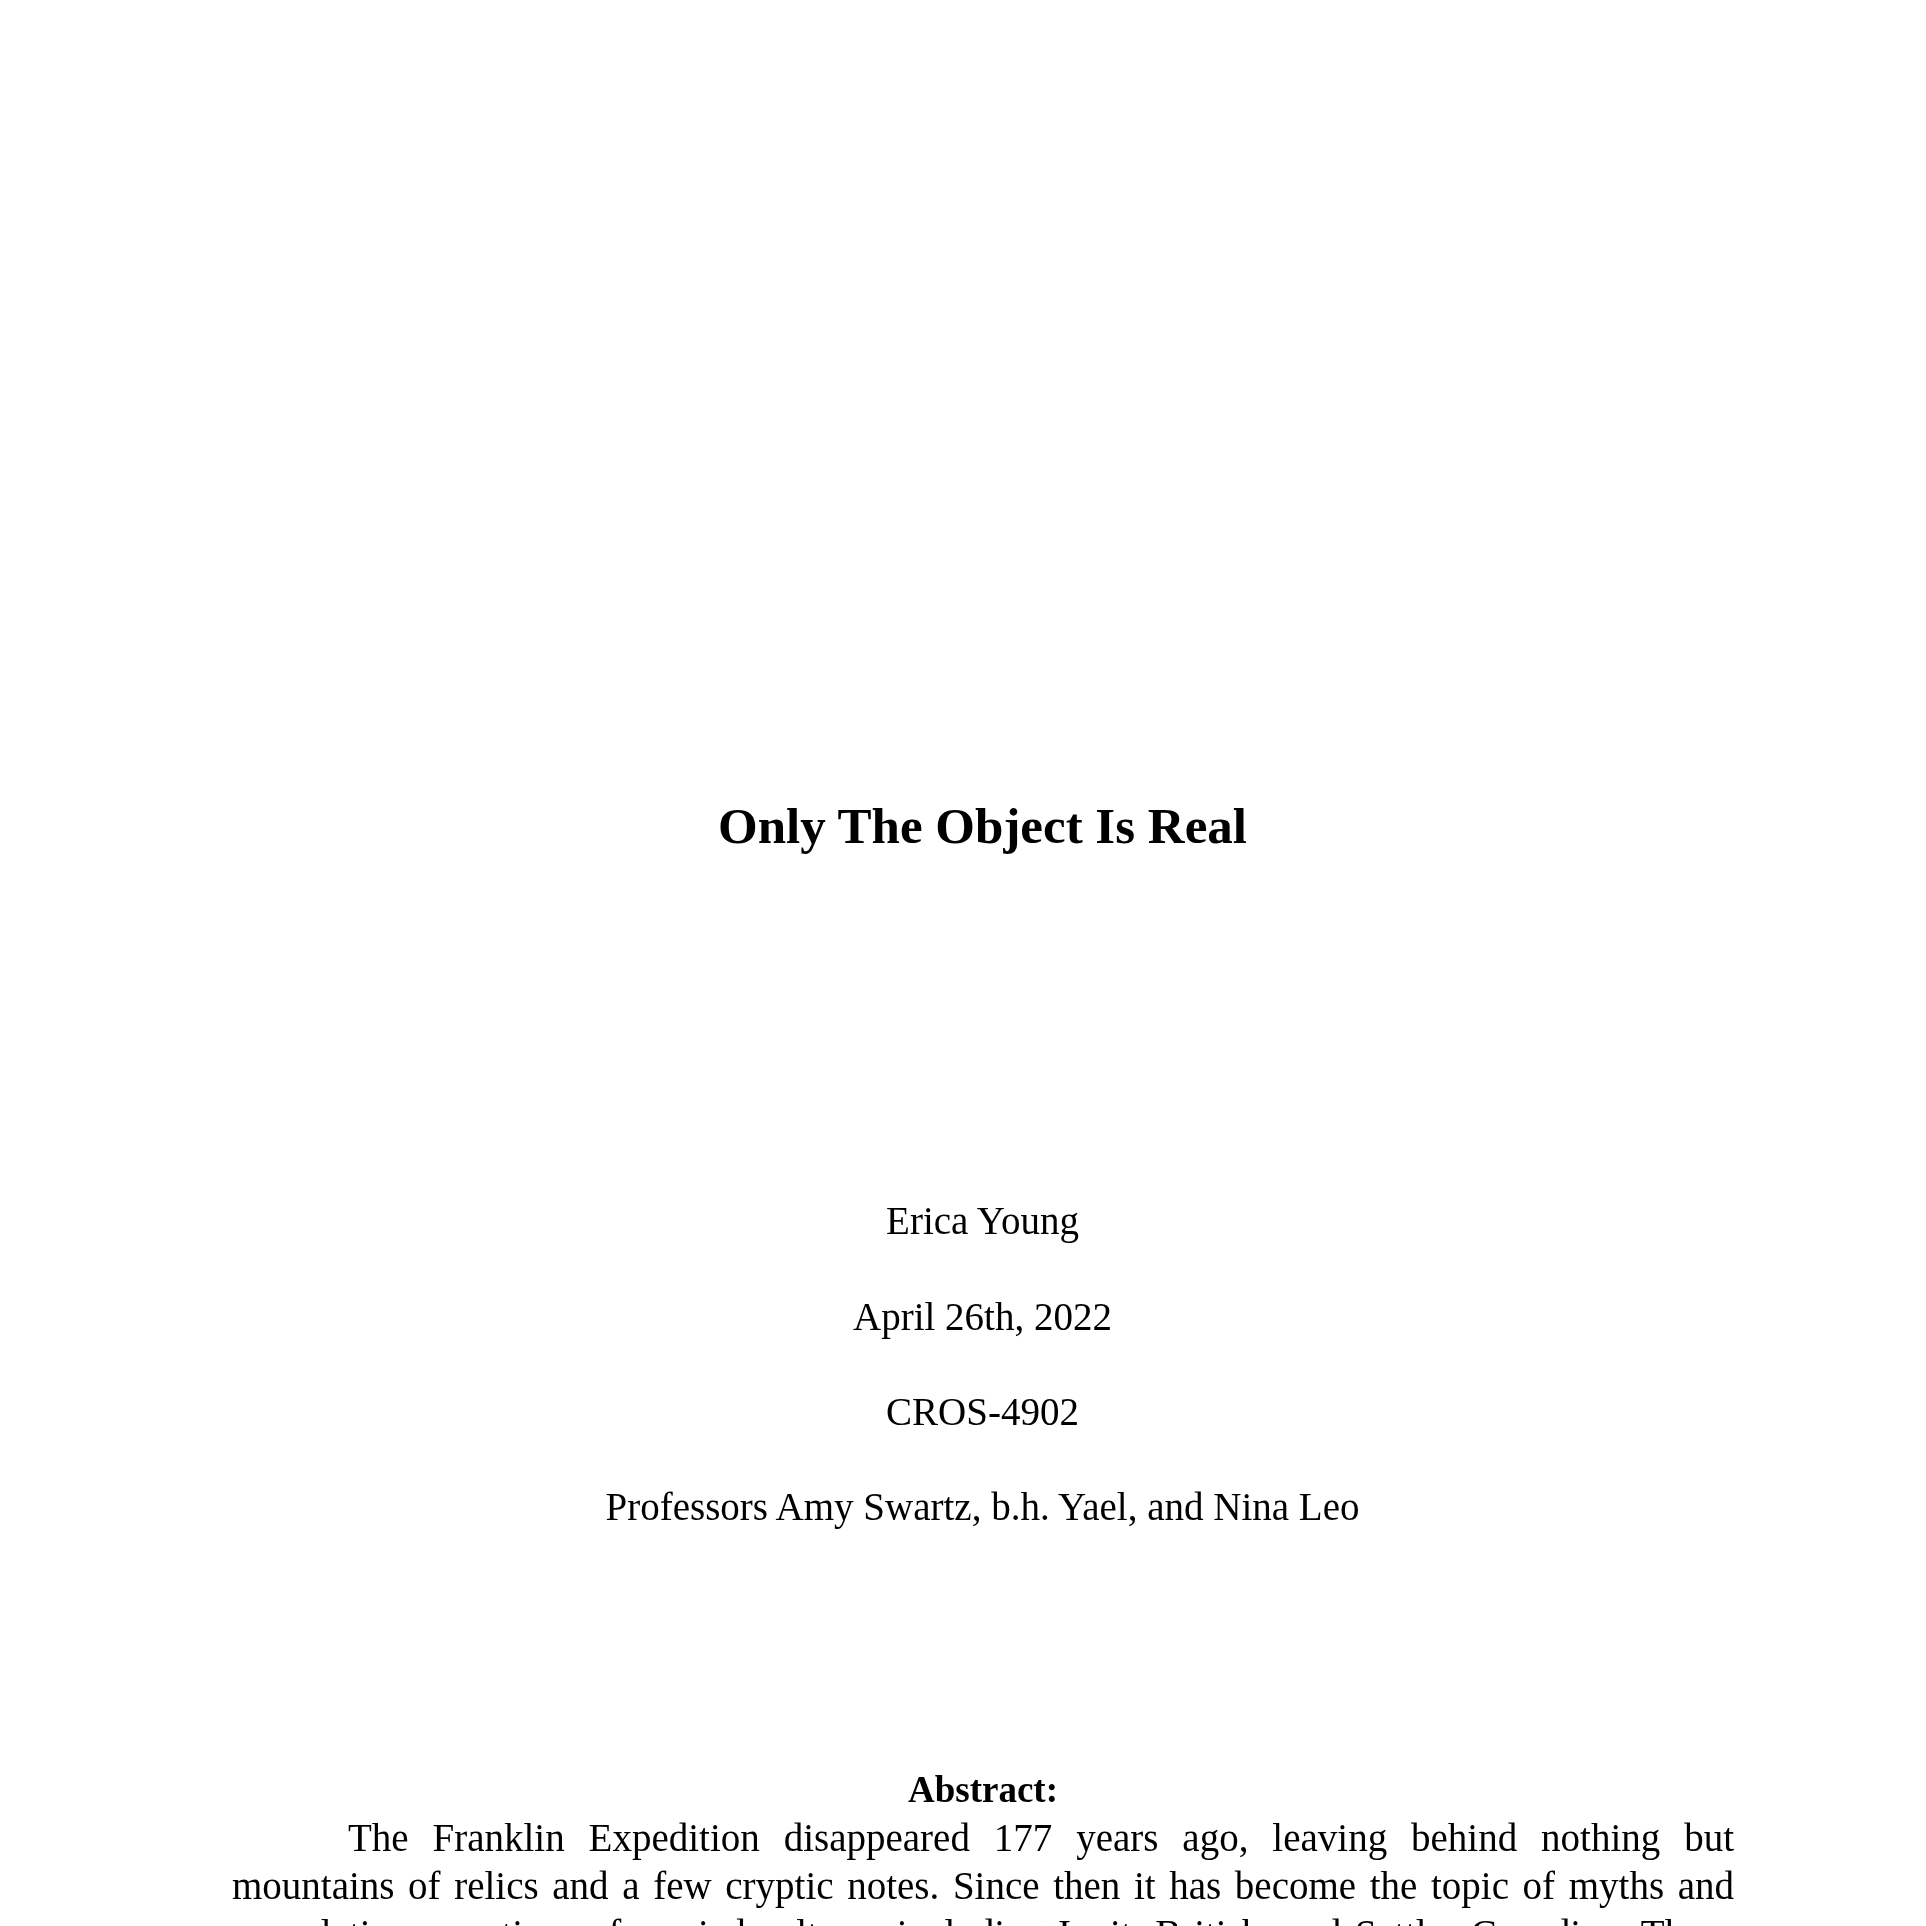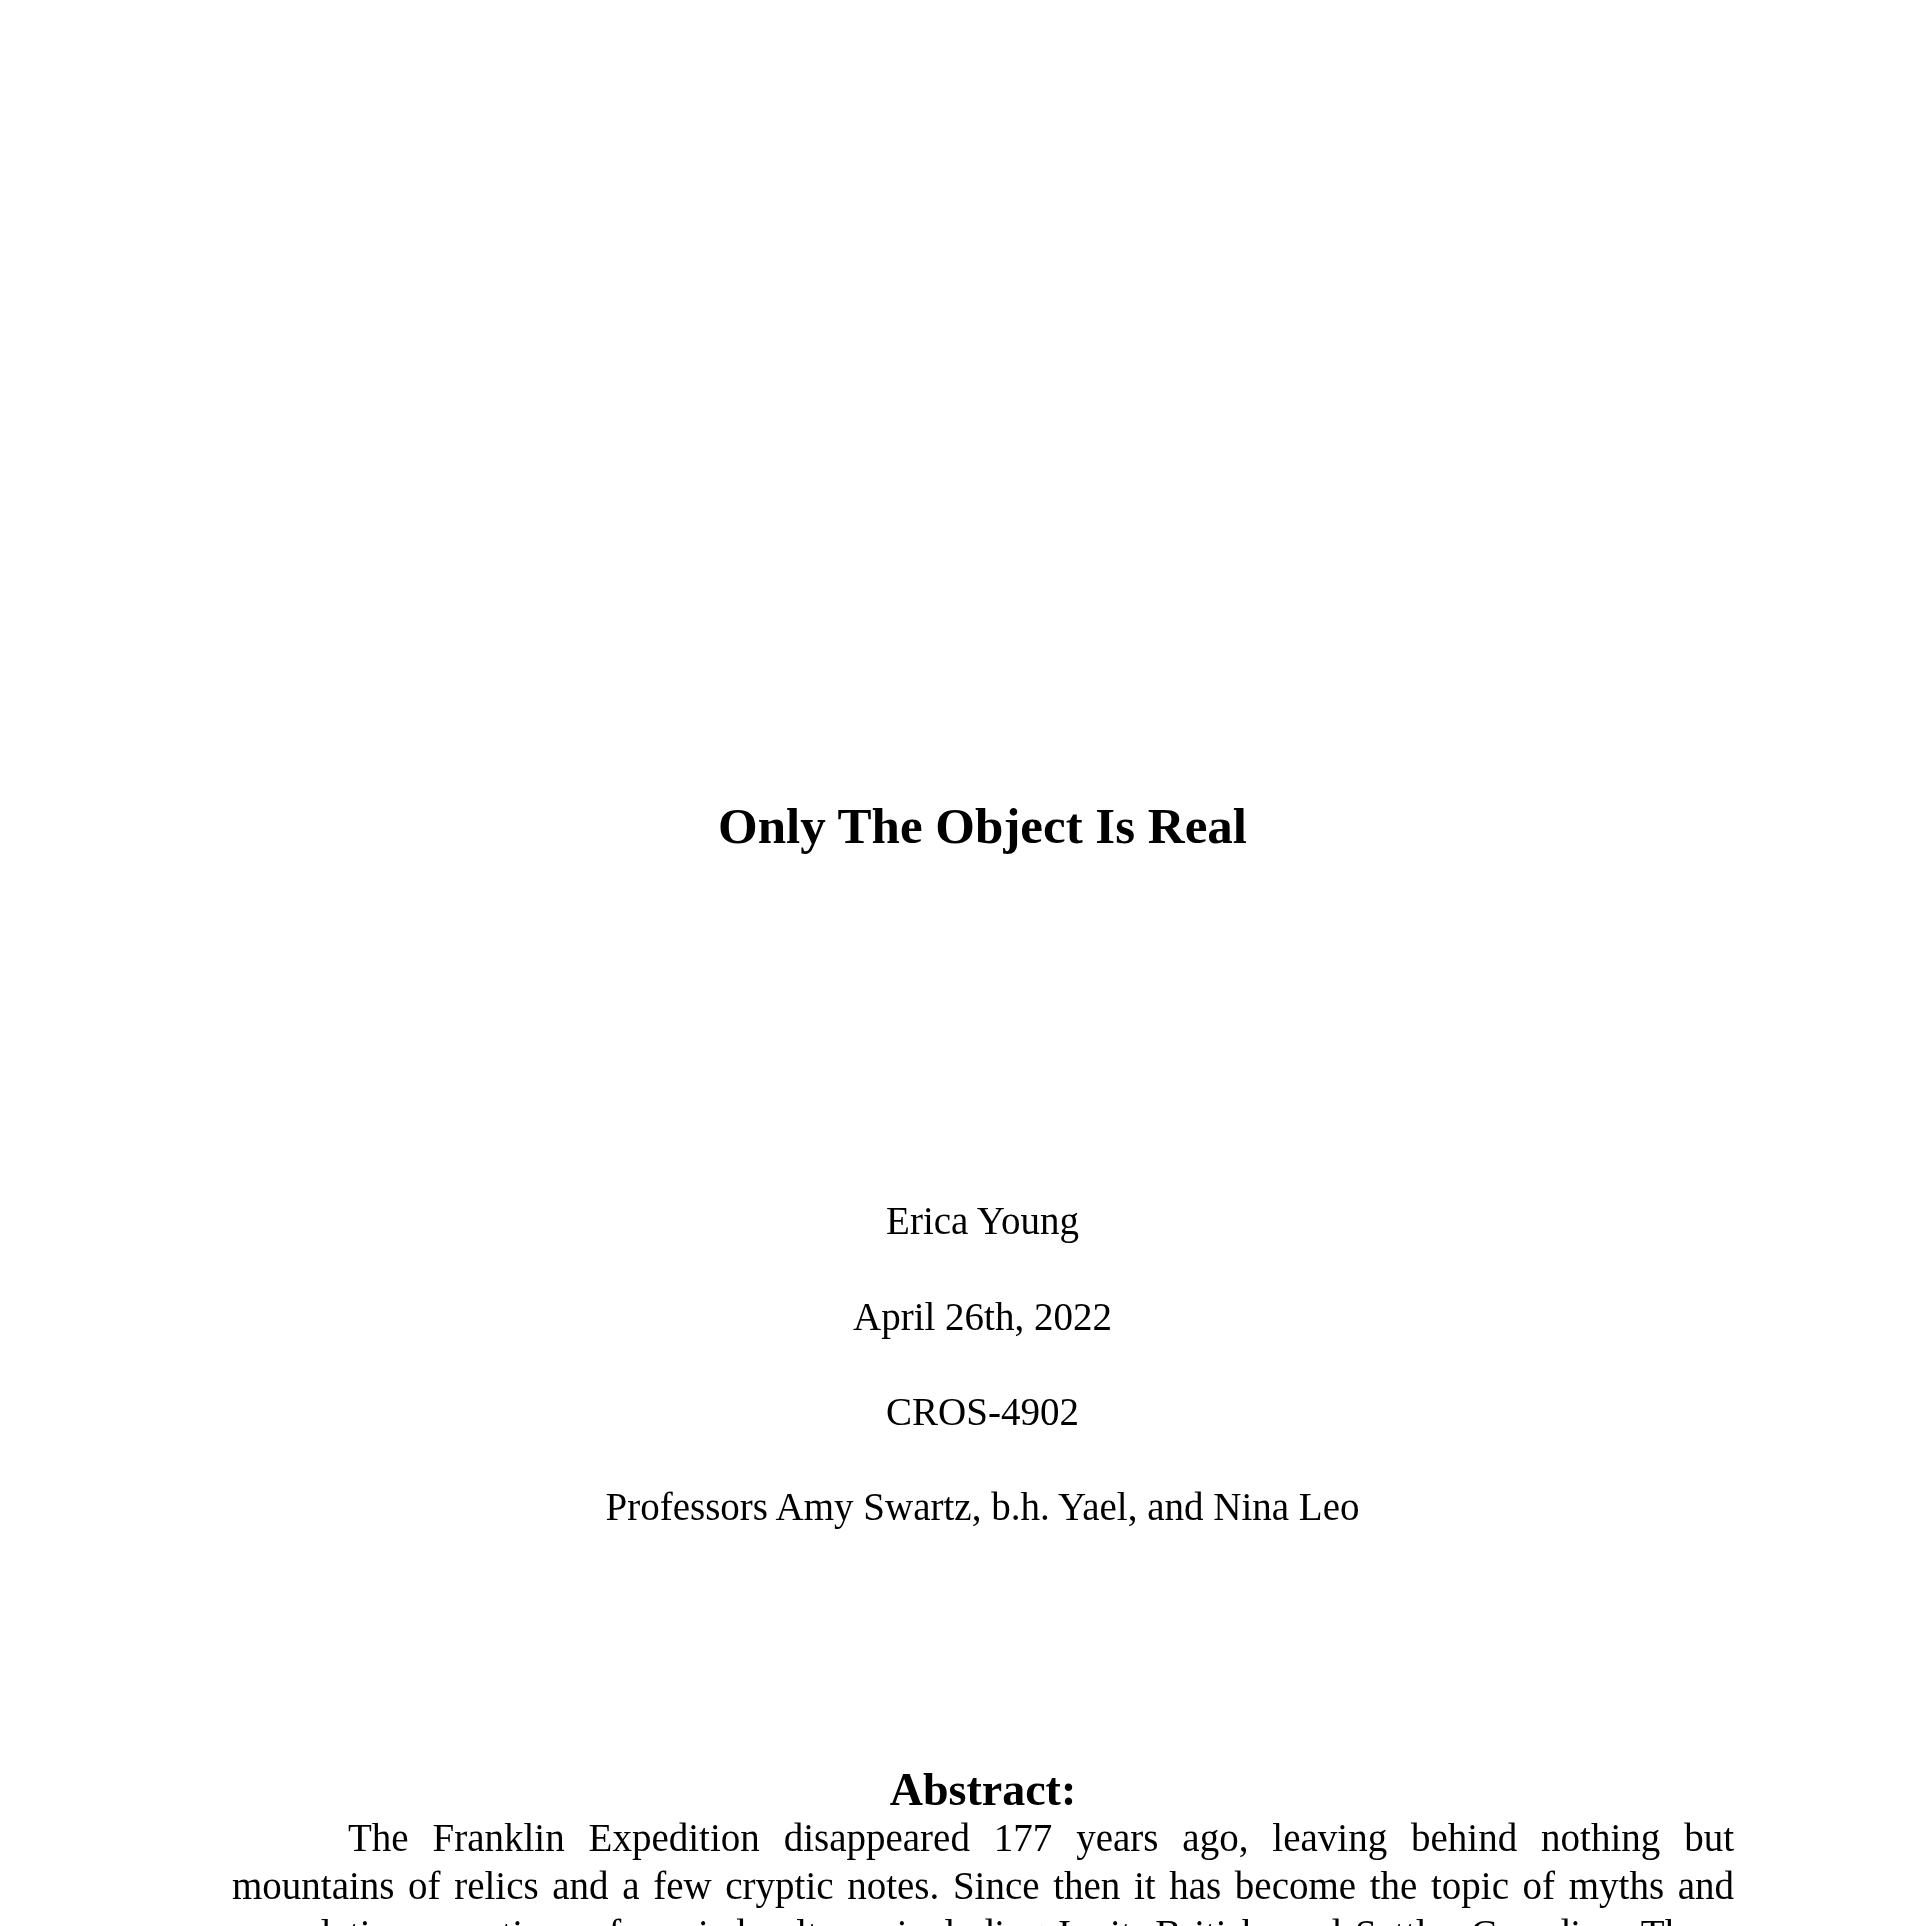--- a/index.html
+++ b/index.html
@@ -46,21 +46,21 @@
 
     .abstract {
       position: absolute;
       left: 232px;
       width: 1502px;
       top: 1766px;
     }
     .abstract-heading {
       text-align: center;
       font-weight: bold;
-      font-size: 46px;
+      font-size: 37px;
       line-height: 48px;
       margin: 0;
     }
     .abstract-body {
       margin: 0;
       font-size: 39px;
       line-height: 48px;
       text-align: justify;
       text-indent: 116px;
       hyphens: none;

